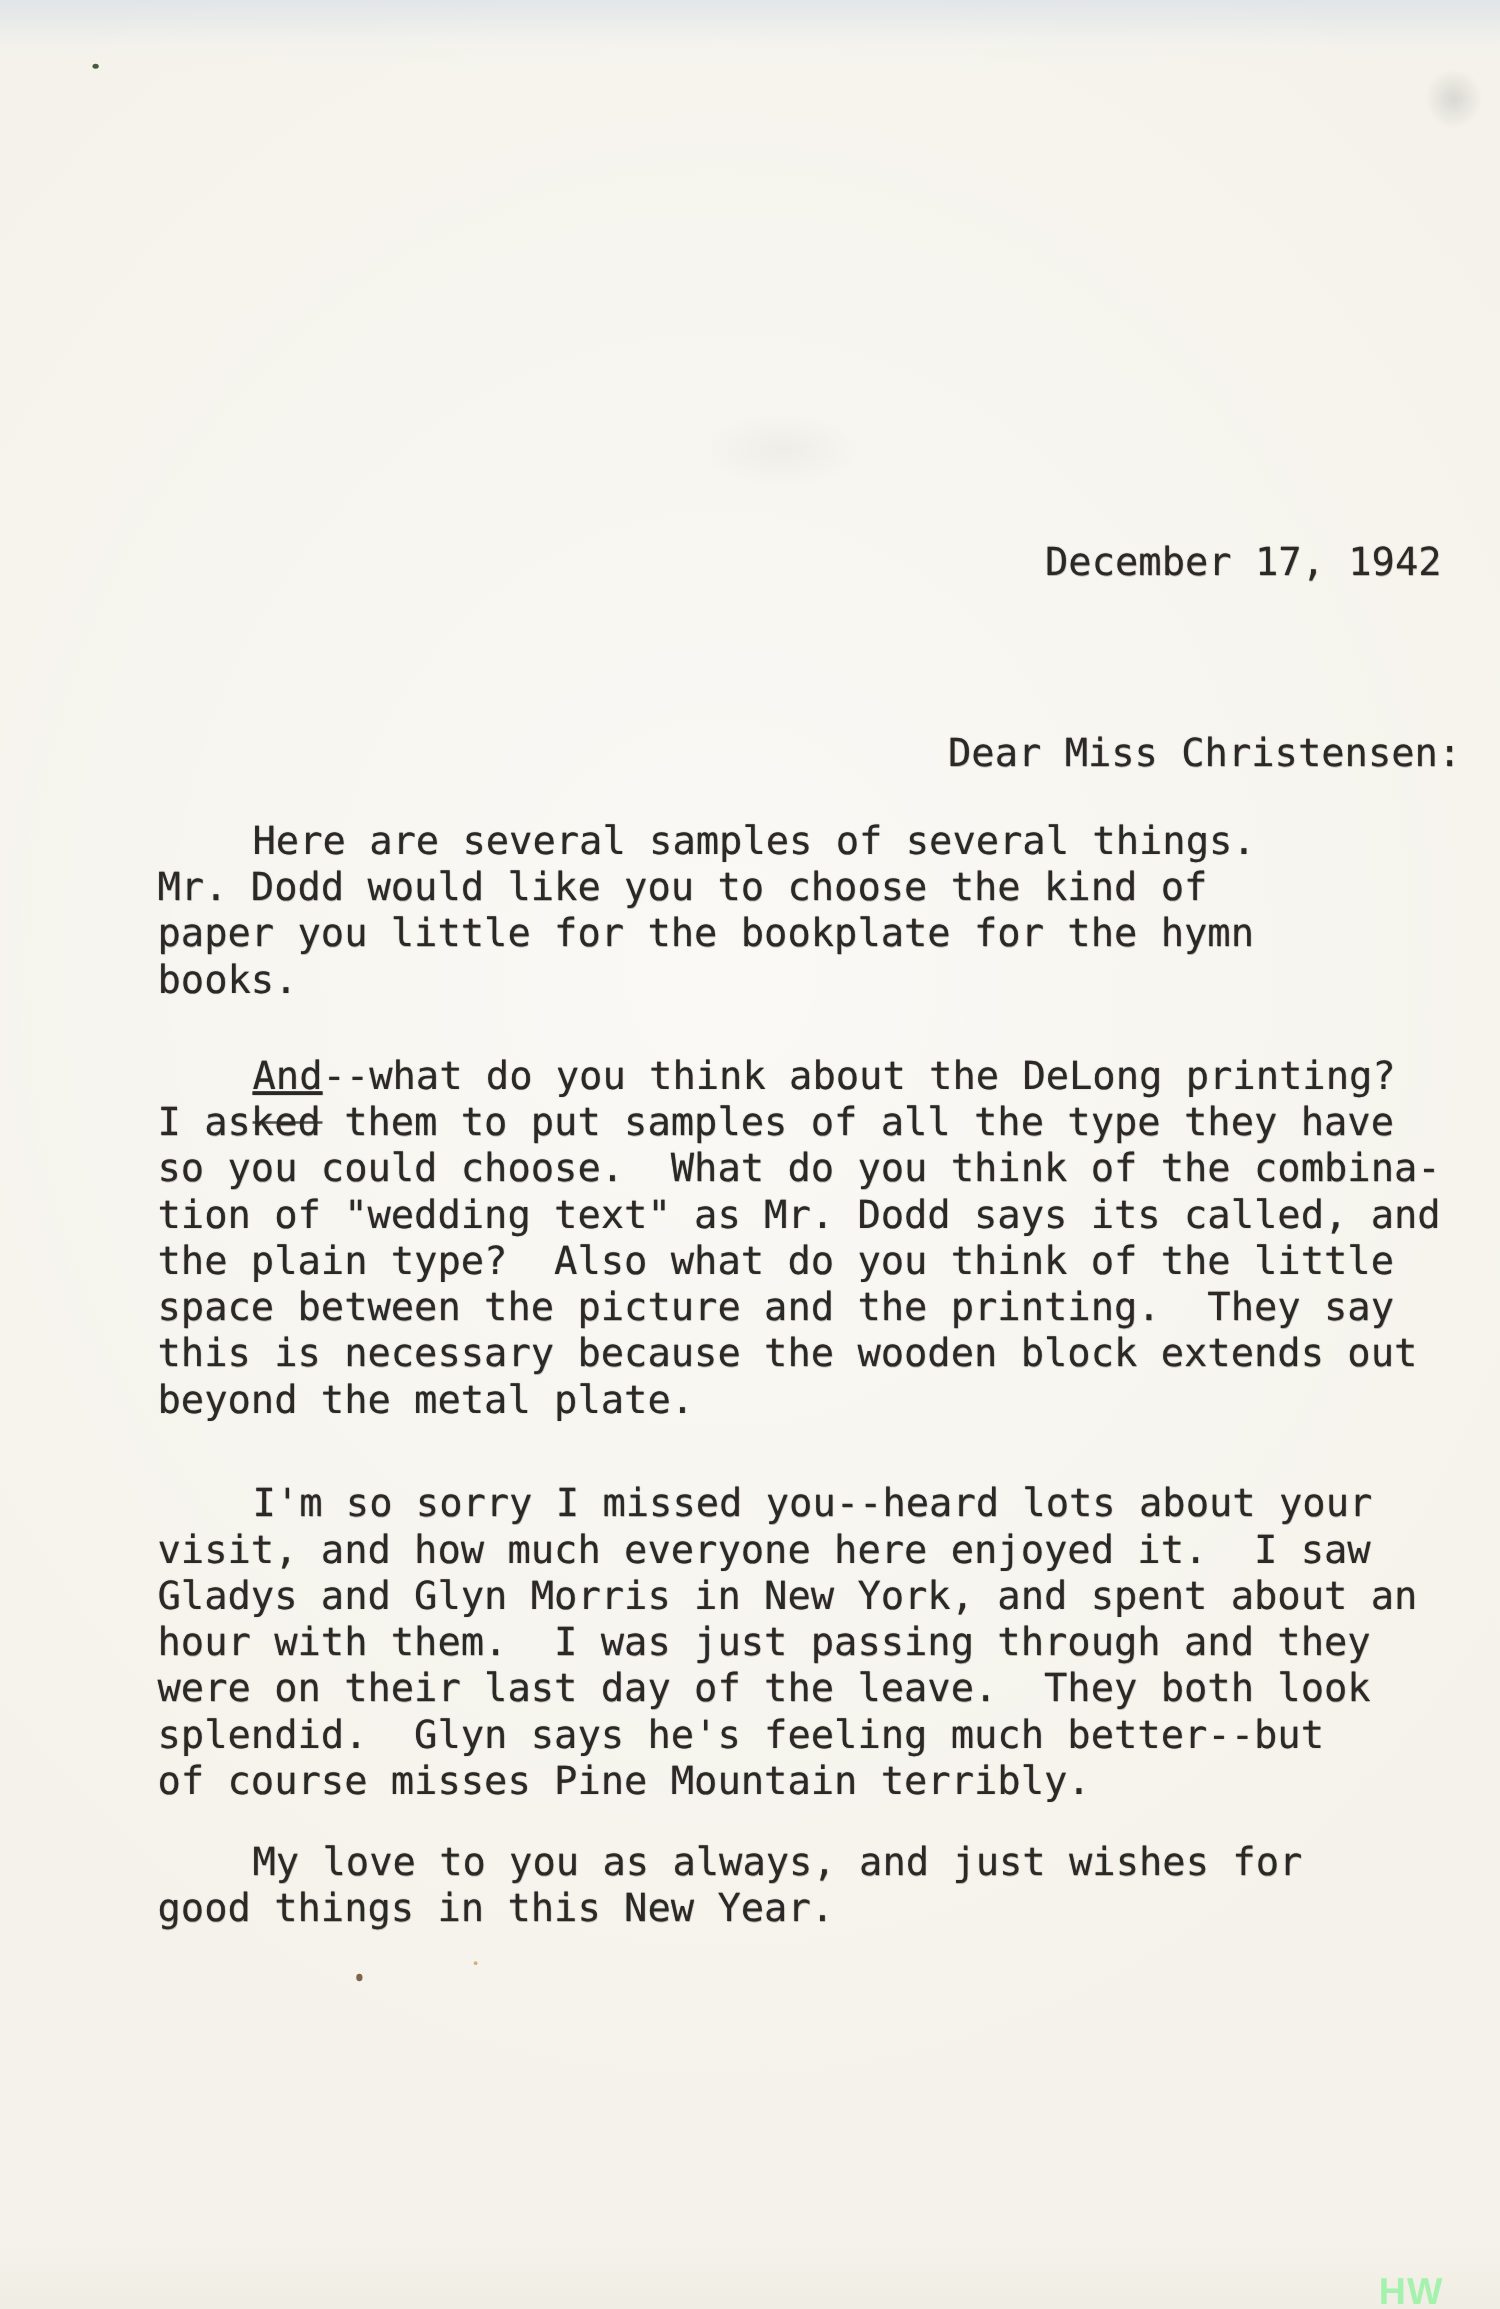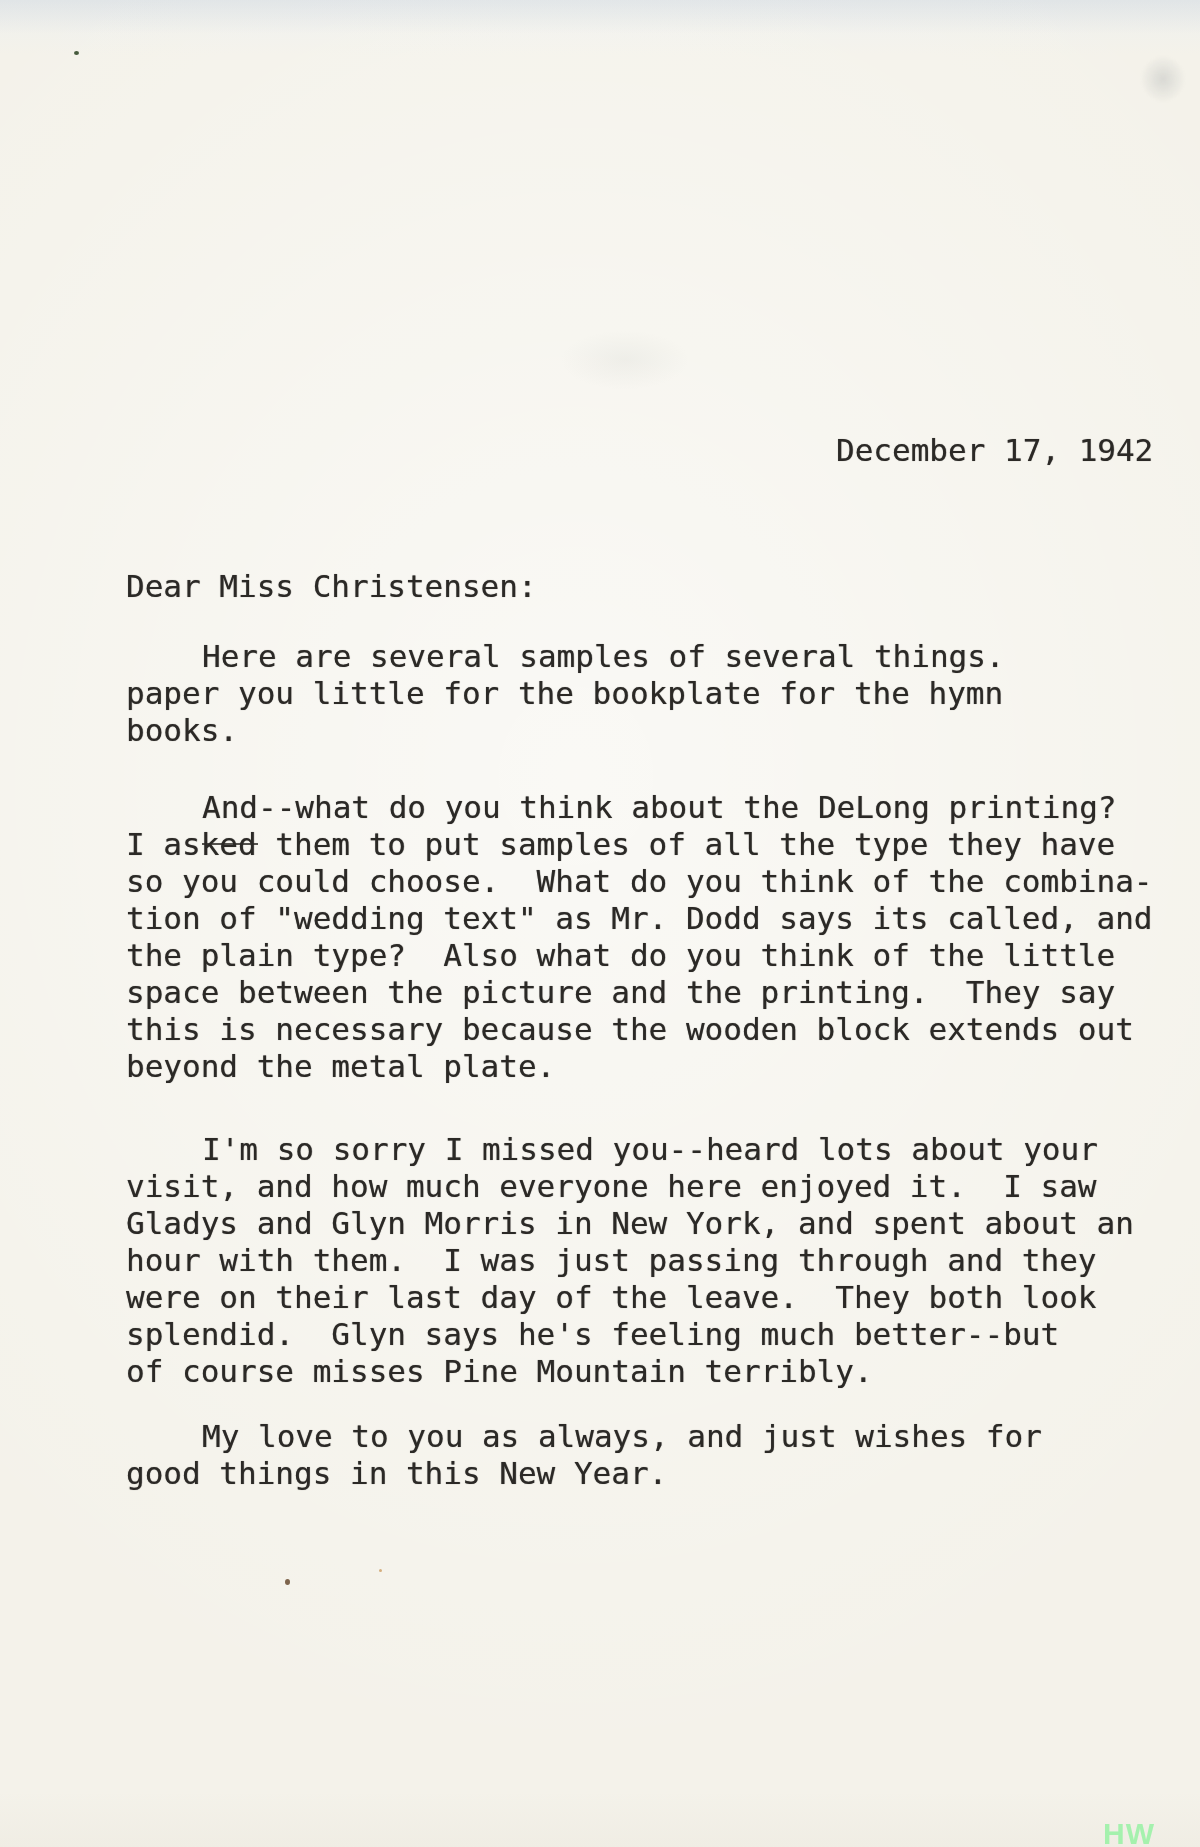--- a/index.html
+++ b/index.html
@@ -39,29 +39,30 @@
     left: 836px;
     top: 412px;
     margin-top: 20px;
   }
   .body-block {
     position: absolute;
     left: 126px;
     top: 568px;
     width: 1060px;
   }
-  .salutation { margin: 0; }
+  .salutation { margin: 17px; text-align: right; }
   .paragraph { margin: 0; }
   .paragraph .line { white-space: pre; }
   .paragraph .line.indent { padding-left: 76px; }
   .p-gap-0 { margin-top: 33px; }
   .p-gap-1 { margin-top: 40px; }
   .p-gap-2 { margin-top: 46px; }
   .p-gap-3 { margin-top: 28px; }
   .u-word {
+    text-decoration: underline;
     border-bottom: 2px solid rgba(43,41,38,0.8);
     padding-bottom: 18px;
   }
   .watermark {
     position: absolute;
     left: 1103px;
     top: 1817px;
     font-family: "Liberation Sans", sans-serif;
     font-weight: bold;
     font-size: 30px;
@@ -102,21 +103,21 @@
   <div class="smudge-mid"></div>
   <div class="speck speck-green"></div>
   <div class="speck speck-brown"></div>
   <div class="speck speck-orange"></div>
 
   <div class="typed date">December 17, 1942</div>
 
   <div class="body-block">
     <p class="typed salutation">Dear Miss Christensen:</p>
     <div id="paragraphs">
-        <div class="paragraph typed p-gap-0"><div class="line indent"><span>Here are several samples of several things.</span></div><div class="line"><span>paper you little for the bookplate for the hymn</span></div><div class="line"><span>books.</span></div></div>
+        <div class="paragraph typed p-gap-0"><div class="line indent"><span>Here are several samples of several things.</span></div><div class="line"><span>Mr. Dodd would like you to choose the kind of</span></div><div class="line"><span>paper you little for the bookplate for the hymn</span></div><div class="line"><span>books.</span></div></div>
         <div class="paragraph typed p-gap-1"><div class="line indent"><span class="u-word">And</span><span>--what do you think about the DeLong printing?</span></div><div class="line"><span>I asked them to put samples of all the type they have</span></div><div class="line"><span>so you could choose.  What do you think of the combina-</span></div><div class="line"><span>tion of "wedding text" as Mr. Dodd says its called, and</span></div><div class="line"><span>the plain type?  Also what do you think of the little</span></div><div class="line"><span>space between the picture and the printing.  They say</span></div><div class="line"><span>this is necessary because the wooden block extends out</span></div><div class="line"><span>beyond the metal plate.</span></div></div>
         <div class="paragraph typed p-gap-2"><div class="line indent"><span>I'm so sorry I missed you--heard lots about your</span></div><div class="line"><span>visit, and how much everyone here enjoyed it.  I saw</span></div><div class="line"><span>Gladys and Glyn Morris in New York, and spent about an</span></div><div class="line"><span>hour with them.  I was just passing through and they</span></div><div class="line"><span>were on their last day of the leave.  They both look</span></div><div class="line"><span>splendid.  Glyn says he's feeling much better--but</span></div><div class="line"><span>of course misses Pine Mountain terribly.</span></div></div>
         <div class="paragraph typed p-gap-3"><div class="line indent"><span>My love to you as always, and just wishes for</span></div><div class="line"><span>good things in this New Year.</span></div></div>
       </div>
   </div>
 
   <div class="watermark">HW</div>
 </div>
 
 </body></html>

